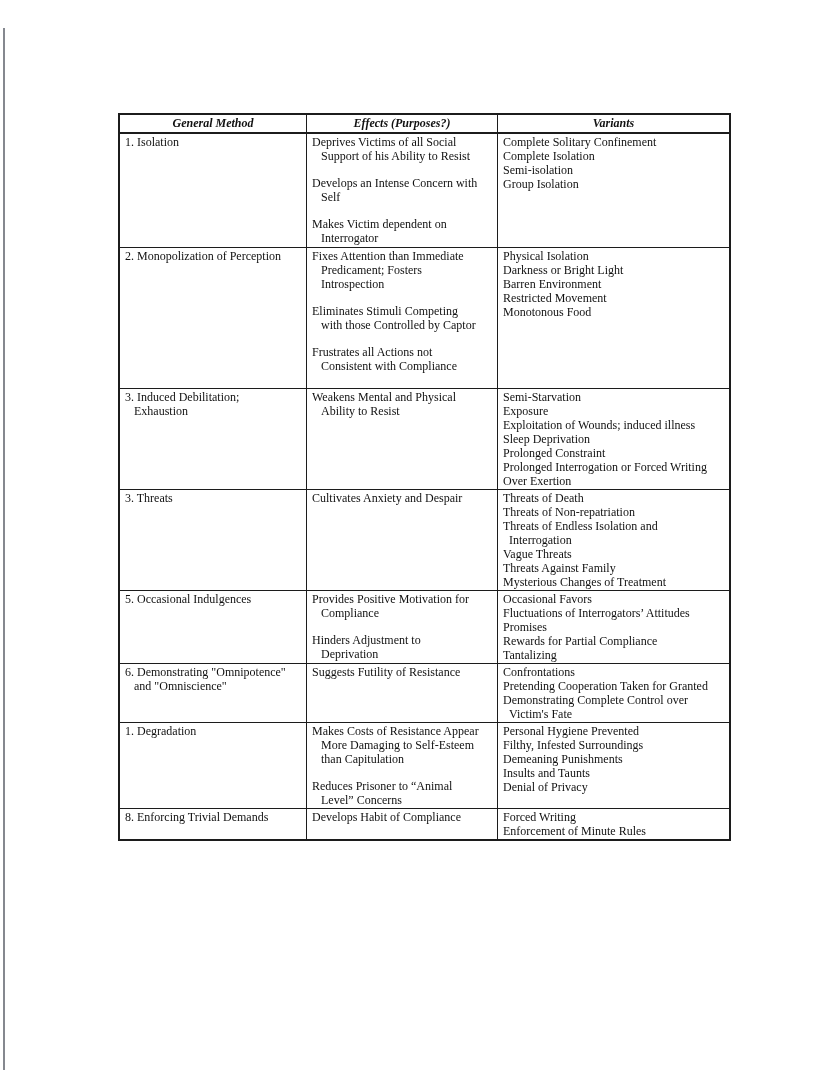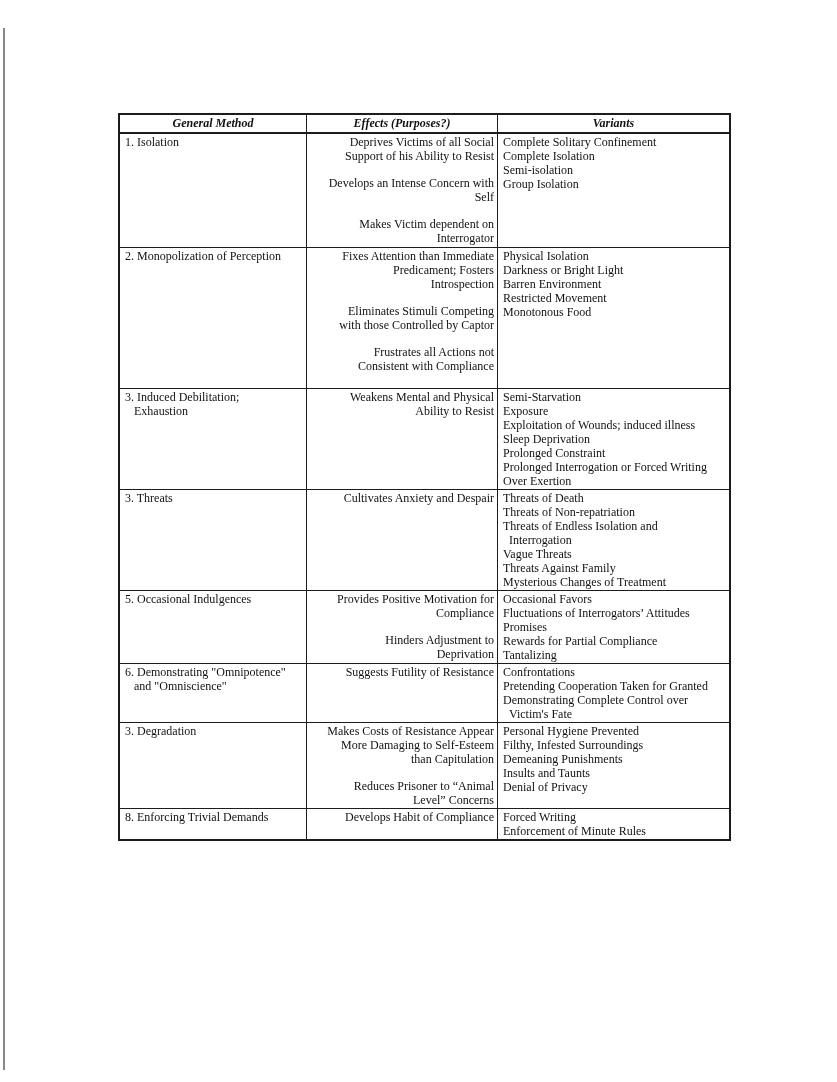--- a/index.html
+++ b/index.html
@@ -62,21 +62,21 @@
   table.coercion thead th {
     border-bottom: 2px solid #1c1c1c;
     font-style: italic;
     font-weight: bold;
     text-align: center;
     font-size: 12px;
     height: 15px;
     padding: 1px 2px;
   }
   .c1 { width: 182px; }
-  .c2 { width: 186px; text-align: right; }
+  .c2 { width: 186px; }
   .c3 { width: 227px; }
   .pre { white-space: pre-wrap; }
   .para + .para { margin-top: 13px; }
   
   tbody tr:nth-child(1) { height: 114px; }
   tbody tr:nth-child(2) { height: 141px; }
   tbody tr:nth-child(3) { height: 101px; }
   tbody tr:nth-child(4) { height: 99px; }
   tbody tr:nth-child(5) { height: 71px; }
   tbody tr:nth-child(6) { height: 57px; }
@@ -204,21 +204,21 @@
             </td>
             <td class="c3">
               <div class="line pre">Confrontations</div>
               <div class="line pre">Pretending Cooperation Taken for Granted</div>
               <div class="line pre">Demonstrating Complete Control over
   Victim's Fate</div>
             </td>
           </tr>
           <tr>
             <td class="c1">
-              <div class="pre">3. Degradation</div>
+              <div class="pre">1. Degradation</div>
             </td>
             <td class="c2">
               <div class="para pre">Makes Costs of Resistance Appear
    More Damaging to Self-Esteem
    than Capitulation</div>
               <div class="para pre">Reduces Prisoner to “Animal
    Level” Concerns</div>
             </td>
             <td class="c3">
               <div class="line pre">Personal Hygiene Prevented</div>

